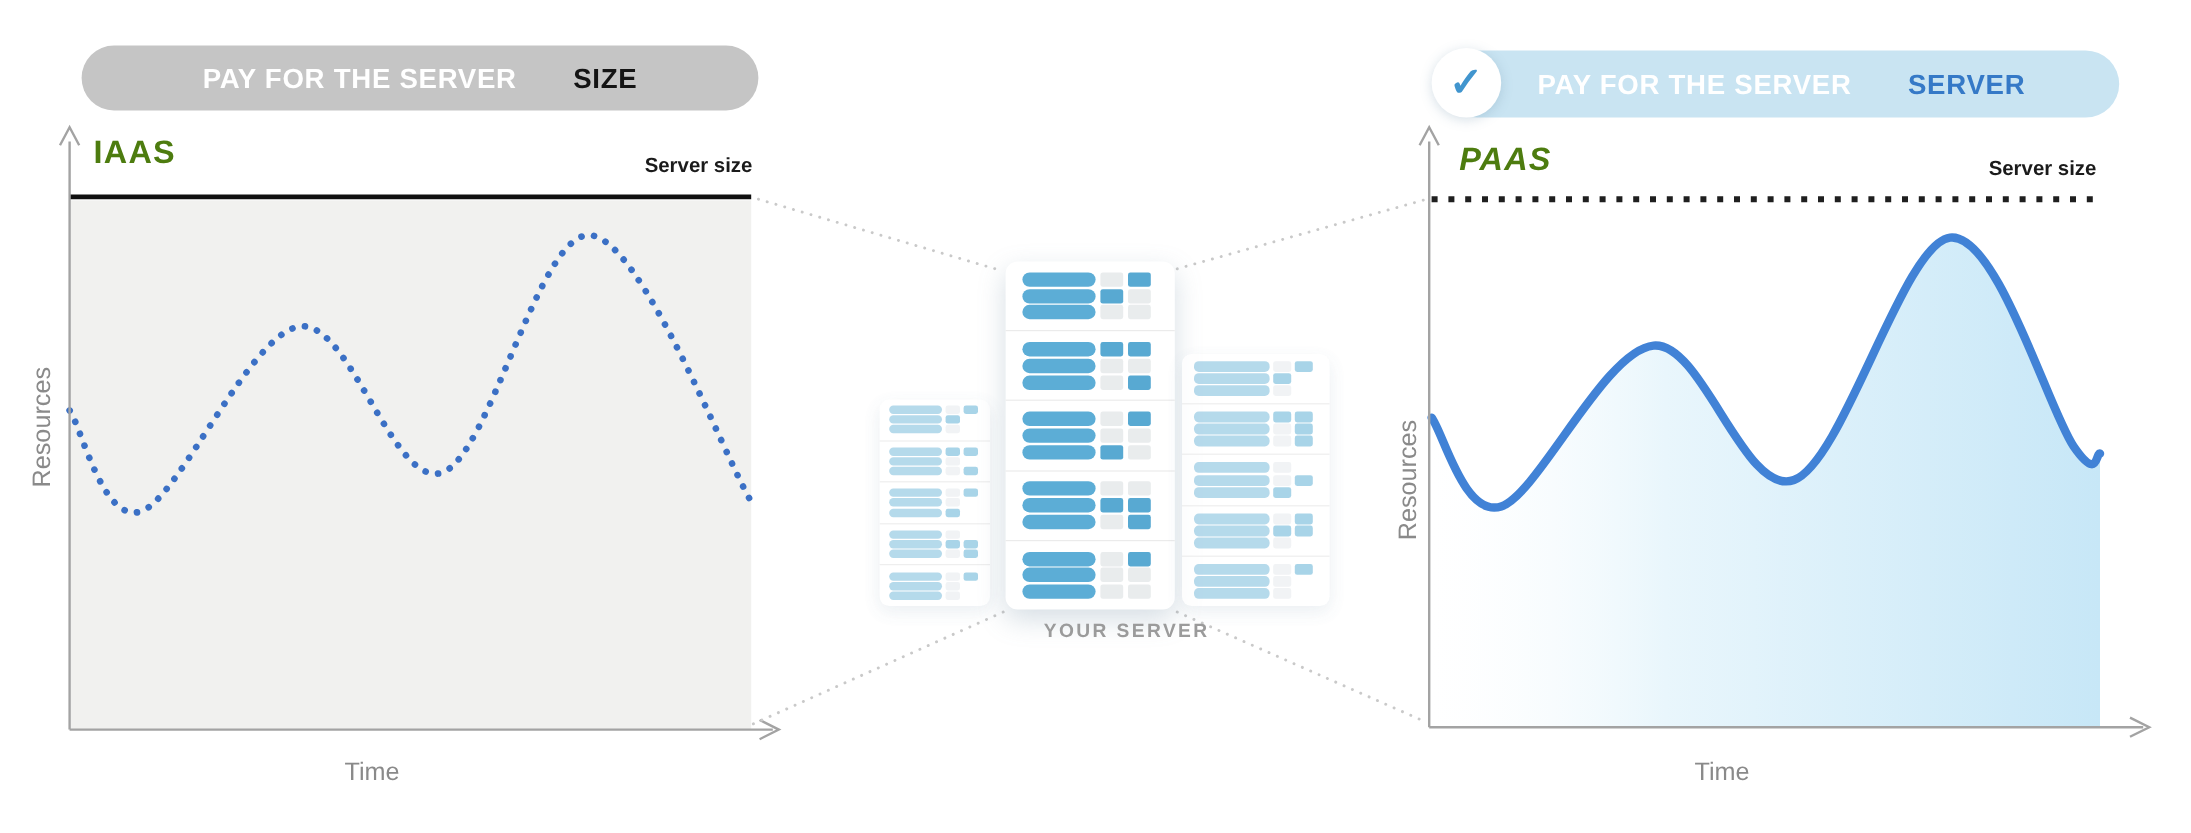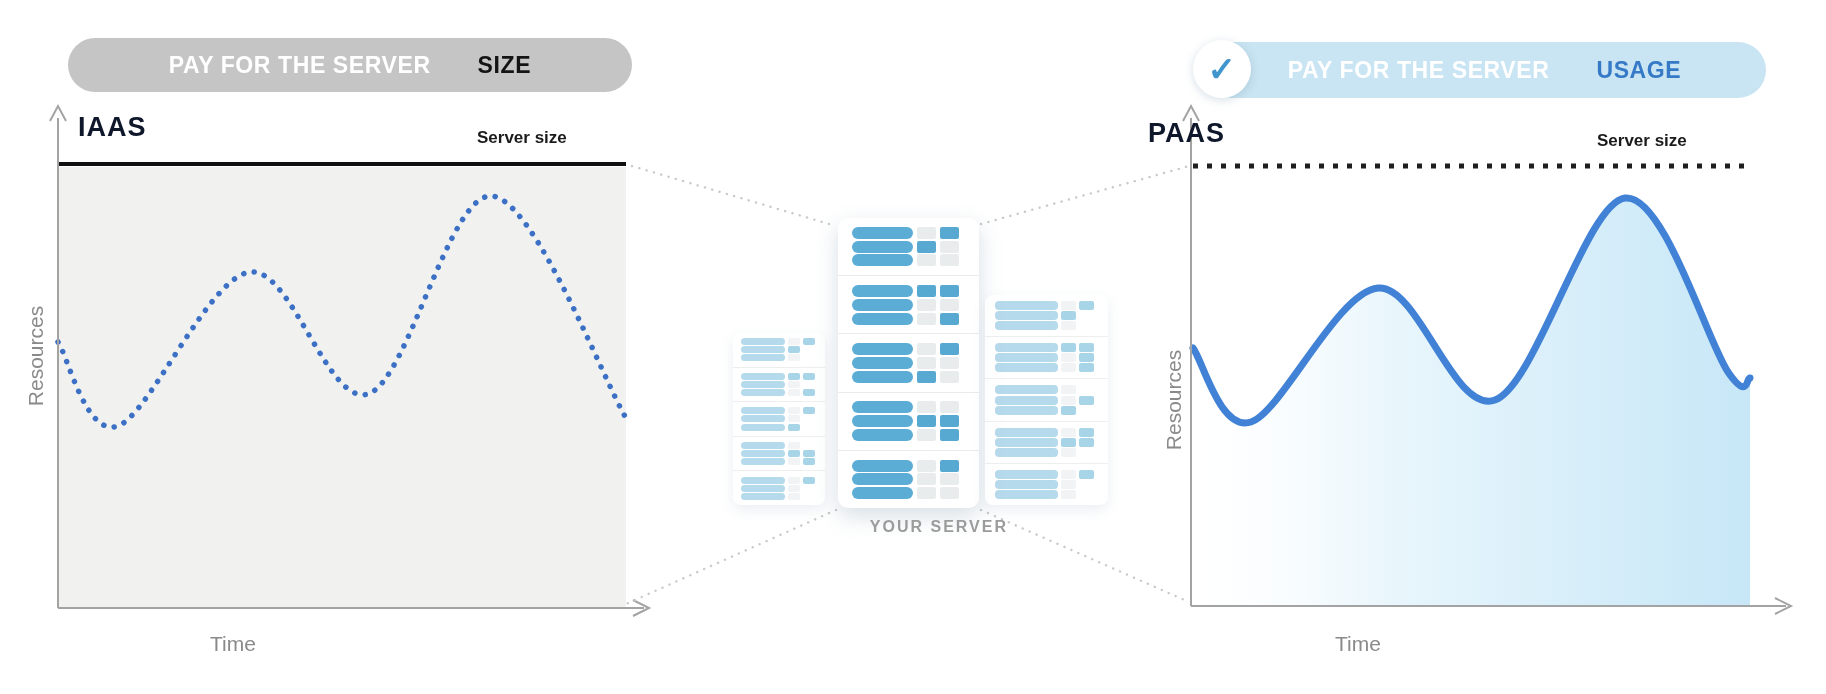--- a/index.html
+++ b/index.html
@@ -11,26 +11,26 @@
   .badge .main{color:#ffffff;white-space:pre;}
   .badge-left{left:68px;top:38px;width:564px;height:54px;background:#c5c5c5;}
   .badge-left .accent{color:#141414;text-align:right;}
   .badge-right{left:1203px;top:42px;width:563px;height:56px;background:#c9e4f2;}
   .badge-right .accent{color:#3579c7;}
   .check-circle{position:absolute;left:-10px;top:-2px;width:58px;height:58px;border-radius:50%;
                 background:#ffffff;box-shadow:0 2px 10px rgba(90,130,160,.25);
                 display:flex;align-items:center;justify-content:center;}
   .check-circle span{color:#4195ce;font-size:34px;font-weight:bold;line-height:1;}
   
-  .chart-tag{position:absolute;font-size:27px;font-weight:bold;color:#0f172a;letter-spacing:1px;}
-  .server-size{position:absolute;width:150px;text-align:left;font-size:17px;
+  .chart-tag{position:absolute;font-size:27px;font-weight:bold;color:#4d7c0f;letter-spacing:1px;}
+  .server-size{position:absolute;width:150px;text-align:right;font-size:17px;
                font-weight:600;color:#1b1b1b;}
   .axis-label{position:absolute;font-size:21px;color:#8a8a8a;}
   .y-label{width:200px;height:24px;text-align:center;transform:rotate(-90deg);}
-  .x-label{width:200px;}
+  .x-label{width:200px;text-align:center;}
   
   .card{position:absolute;background:#ffffff;display:flex;flex-direction:column;z-index:2;}
   .card .sec{flex:1;display:flex;flex-direction:column;justify-content:space-evenly;}
   .card .sec + .sec{border-top:1px solid #ebebeb;}
   .card .row{display:flex;align-items:center;}
   .card .bar{flex:1;}
   .blk.n{visibility:hidden;}
   .card-main{left:838px;top:218px;width:141px;height:290px;border-radius:10px;
              box-shadow:0 8px 22px rgba(110,140,160,.28);}
   .card-main .sec{padding:7px 20px 7px 14px;}
@@ -103,23 +103,23 @@
 <div class="chart-tag txt" style="left:78px;top:112px;">IAAS</div>
 <div class="server-size txt" style="left:477px;top:128px;">Server size</div>
 <div class="axis-label y-label txt" style="left:-64px;top:344px;">Resources</div>
 <div class="axis-label x-label txt" style="left:210px;top:632px;">Time</div>
 
 <div class="badge badge-right txt">
   <div class="check-circle">
     <span>✓</span>
   </div>
   <span class="main">PAY FOR THE SERVER </span>
-    <span class="accent">USAGE</span>
+    <span class="accent">SERVER</span>
 </div>
-<div class="chart-tag txt" style="left:1148px;top:118px;">PAAS</div>
+<div class="chart-tag txt" style="left:1216px;top:118px;font-style:italic;">PAAS</div>
 <div class="server-size txt" style="left:1597px;top:131px;">Server size</div>
 <div class="axis-label y-label txt" style="left:1074px;top:388px;">Resources</div>
 <div class="axis-label x-label txt" style="left:1335px;top:632px;">Time</div>
 
 <div class="card card-side card-left">
     <div class="sec">
       <div class="row">
         <div class="bar"></div>
         <div class="blk g"></div>
         <div class="blk b"></div>

